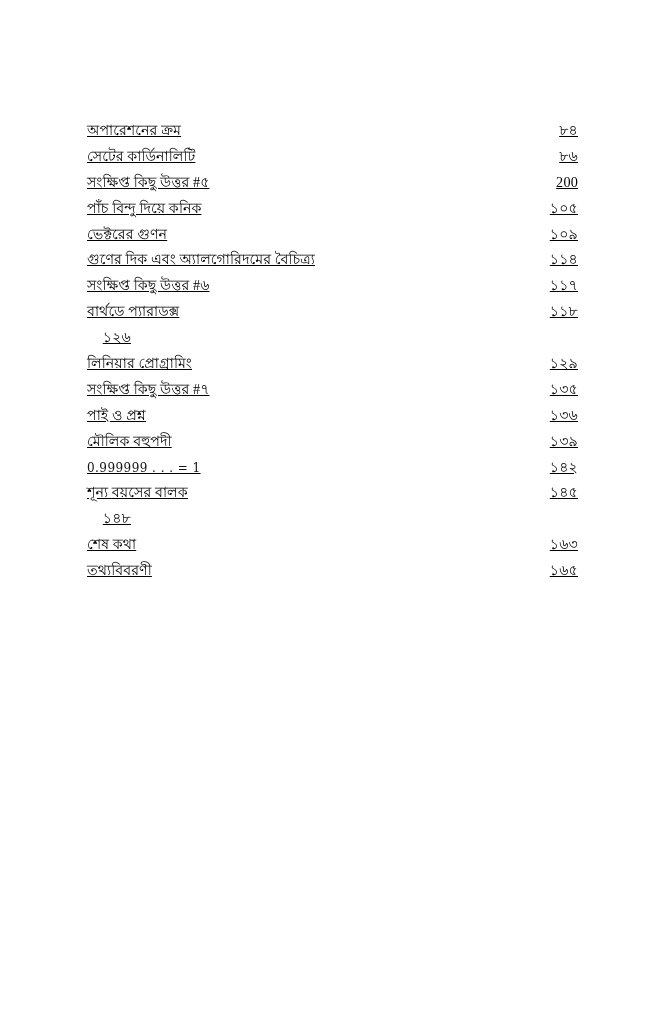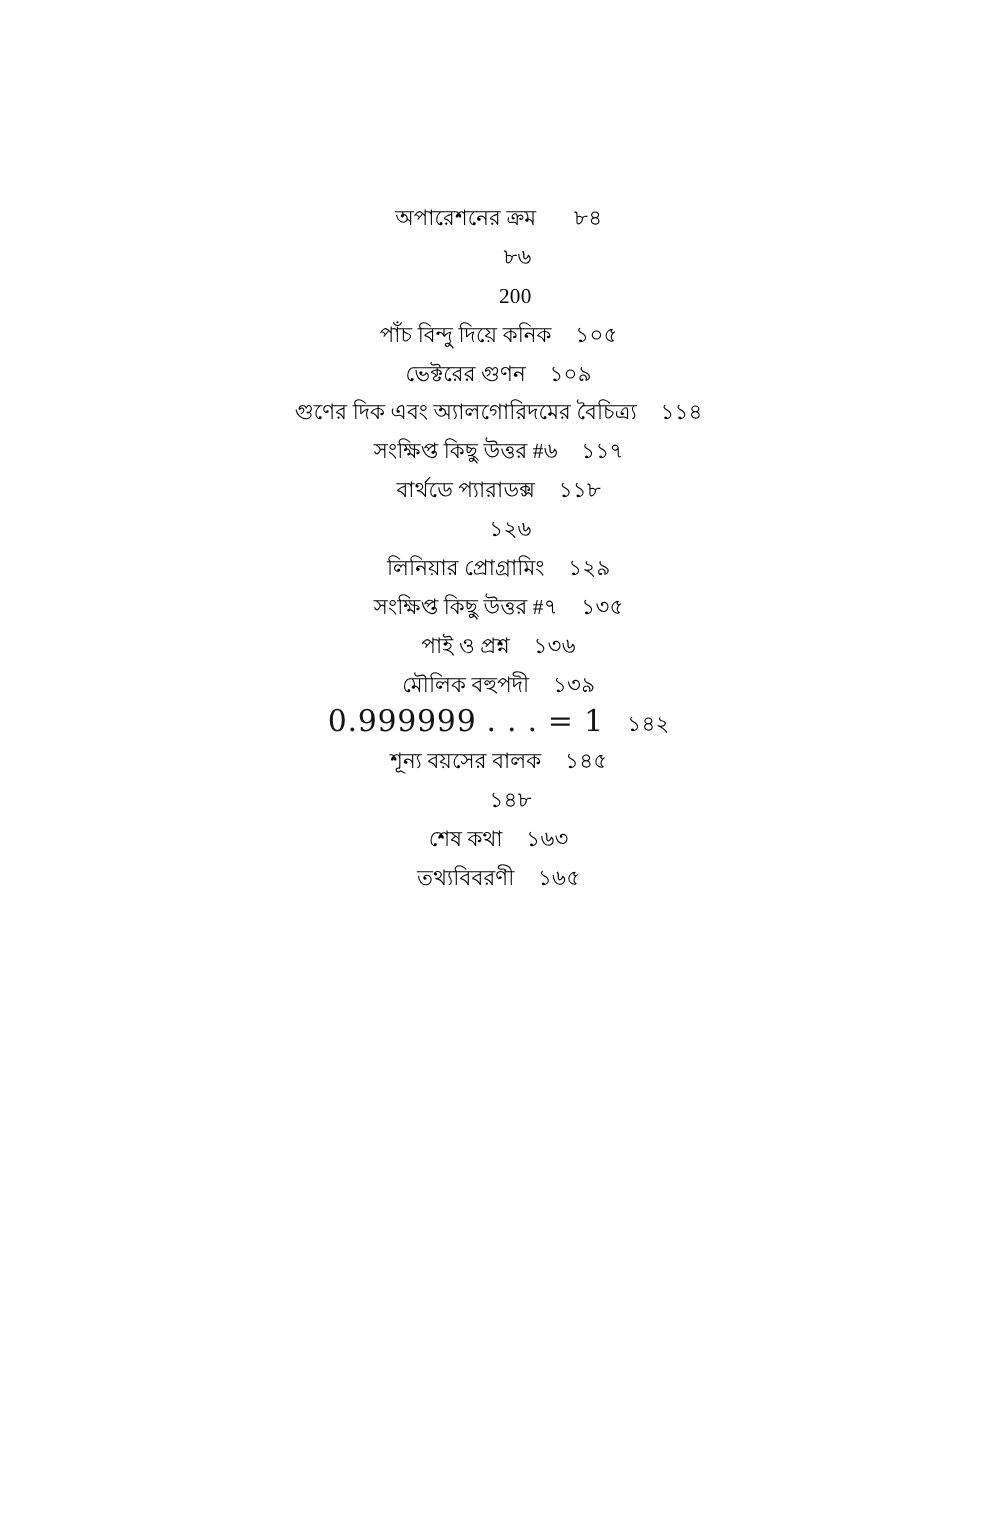--- a/index.html
+++ b/index.html
@@ -30,66 +30,68 @@
   #toc-list {
     position: absolute;
     left: 87px;
     top: 118px;
     width: 491px;
   }
 
   .toc-row {
     display: flex;
     align-items: baseline;
-    justify-content: center;
+    justify-content: space-between;
     height: 25.9px;
     line-height: 25.9px;
     white-space: nowrap;
+    text-decoration: underline;
   }
 
   .toc-title {
     font-family: "Liberation Serif", "DejaVu Serif", serif;
     font-size: 14.2px;
     letter-spacing: 0.1px;
     text-align: left;
     flex: 0 1 auto;
     overflow: visible;
   }
 
   
   .toc-row.math .toc-title {
     font-family: "DejaVu Serif", "Liberation Serif", serif;
-    font-size: 20px;
+    font-size: 12px;
     letter-spacing: 0.45px;
     color: #141414;
   }
 
   .toc-page-num {
     font-family: "Liberation Serif", "DejaVu Serif", serif;
     font-size: 14.2px;
     text-align: right;
     flex: 0 0 auto;
     min-width: 44px;
     letter-spacing: 0.2px;
-    margin-top: 16px;
   }
 </style>
 </head>
 <body>
 
 <div id="toc-page">
   <div id="toc-list">
       <div class="toc-row">
         <span class="toc-title">অপারেশনের ক্রম</span>
         <span class="toc-page-num">৮৪</span>
       </div>
       <div class="toc-row">
+        <span class="toc-title">সেটের কার্ডিনালিটি</span>
         <span class="toc-page-num">৮৬</span>
       </div>
       <div class="toc-row">
+        <span class="toc-title">সংক্ষিপ্ত কিছু উত্তর #৫</span>
         <span class="toc-page-num">200</span>
       </div>
       <div class="toc-row">
         <span class="toc-title">পাঁচ বিন্দু দিয়ে কনিক</span>
         <span class="toc-page-num">১০৫</span>
       </div>
       <div class="toc-row">
         <span class="toc-title">ভেক্টরের গুণন</span>
         <span class="toc-page-num">১০৯</span>
       </div>

